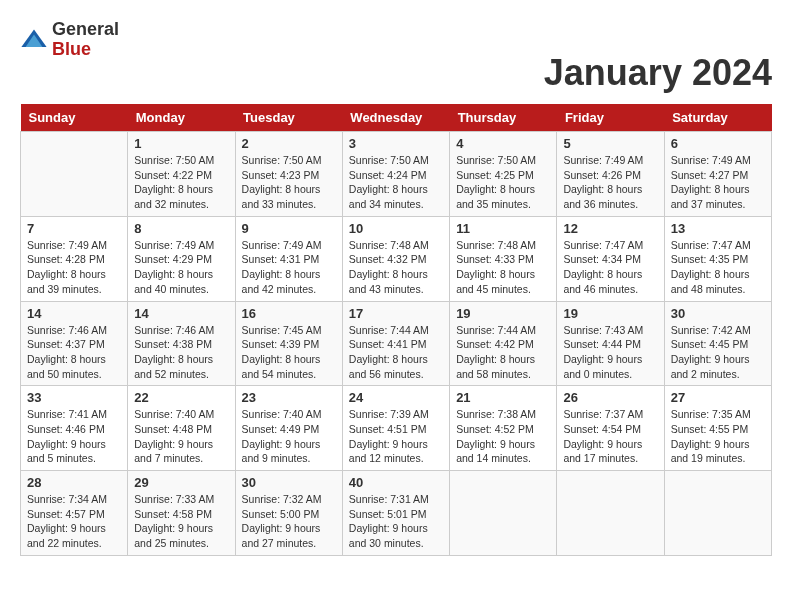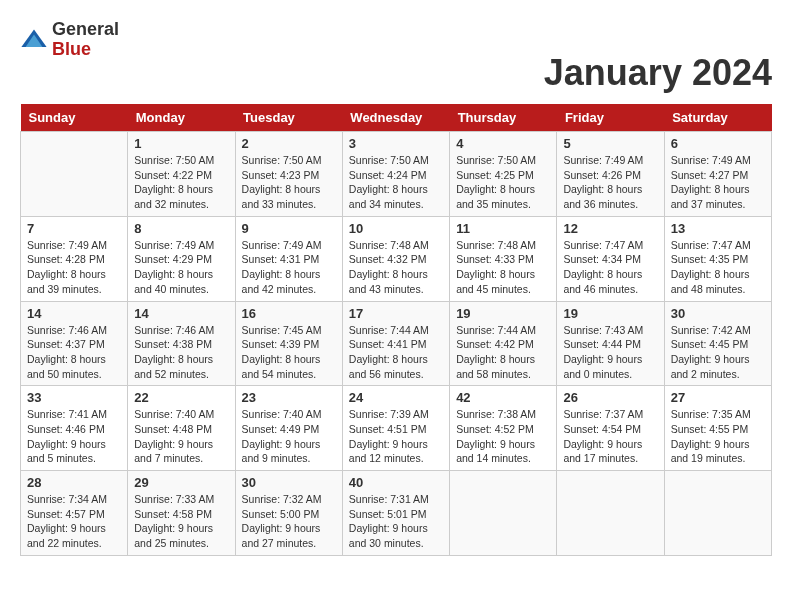--- a/index.html
+++ b/index.html
@@ -275,21 +275,21 @@
           Sunrise: 7:40 AM<br>Sunset: 4:49 PM<br>Daylight: 9 hours and 9 minutes.
         </div>
       </td>
         <td>
         <span class="day-number">24</span>
         <div class="day-info">
           Sunrise: 7:39 AM<br>Sunset: 4:51 PM<br>Daylight: 9 hours and 12 minutes.
         </div>
       </td>
         <td>
-        <span class="day-number">42</span>
+        <span class="day-number">21</span>
         <div class="day-info">
           Sunrise: 7:38 AM<br>Sunset: 4:52 PM<br>Daylight: 9 hours and 14 minutes.
         </div>
       </td>
         <td>
         <span class="day-number">26</span>
         <div class="day-info">
           Sunrise: 7:37 AM<br>Sunset: 4:54 PM<br>Daylight: 9 hours and 17 minutes.
         </div>
       </td>

